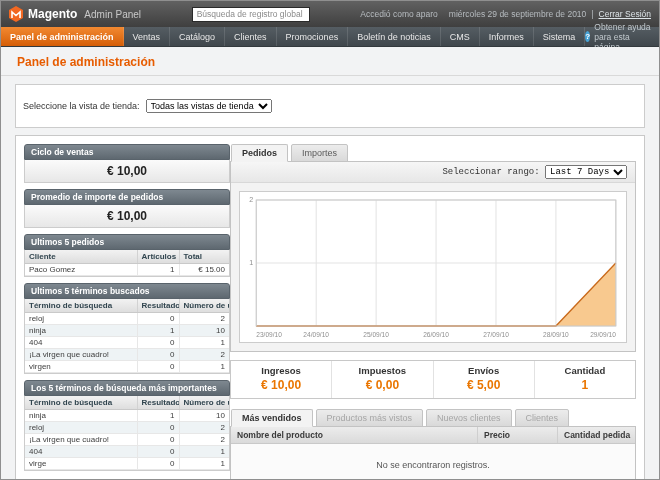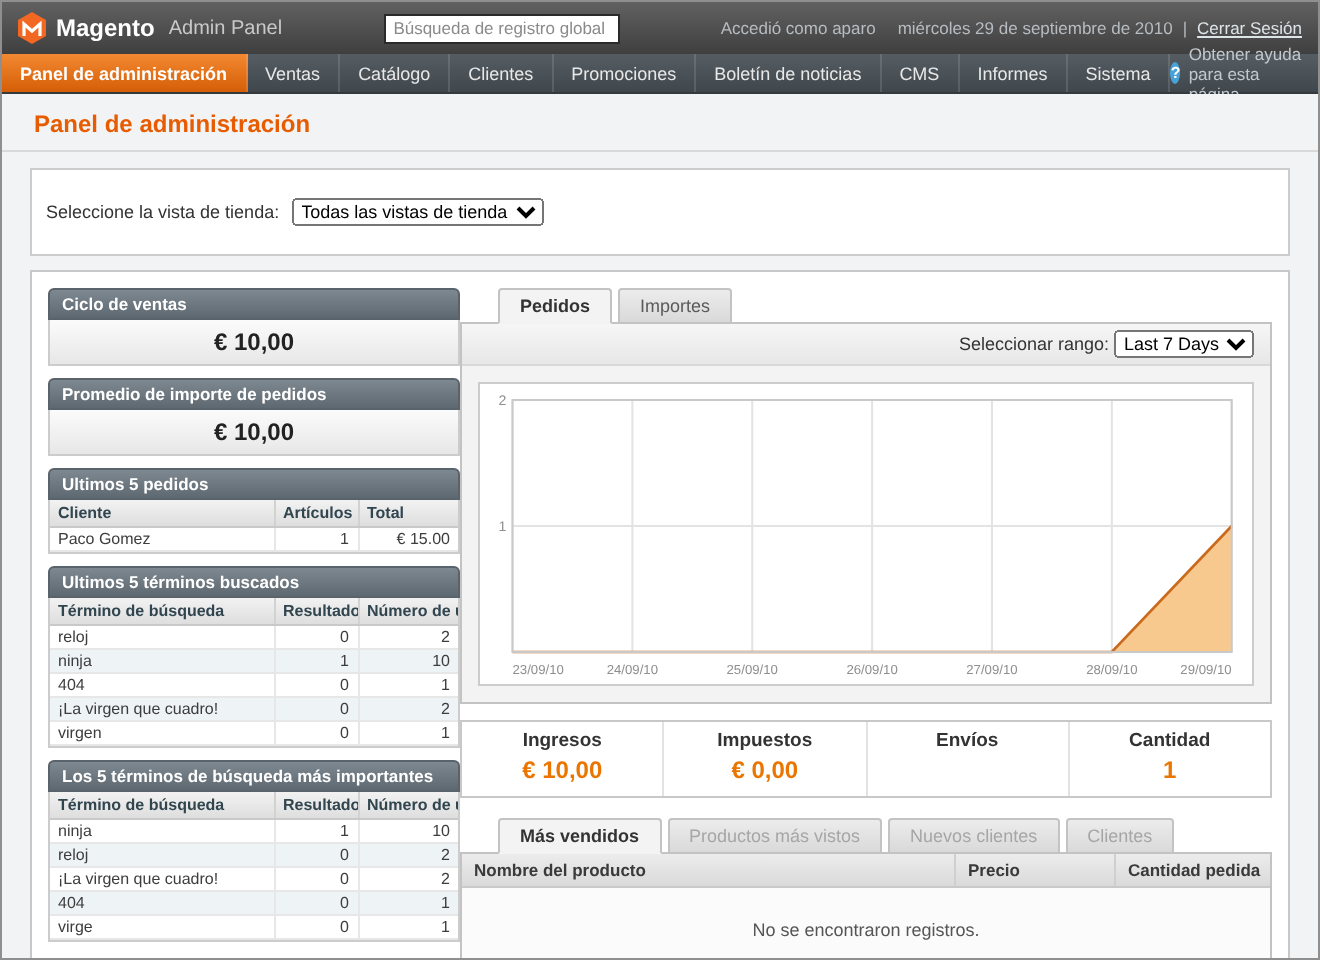--- a/index.html
+++ b/index.html
@@ -97,34 +97,34 @@
     overflow:hidden; white-space:nowrap;
   }
   .mini-table td:last-child { border-right:none; }
   .mini-table tbody tr { cursor:pointer; }
   .mini-table tbody tr:nth-child(even) td { background:#eef3f5; }
   .num { text-align:right; }
   .c2 { width:42px; } .c3 { width:50px; }
 
   
   .right-col { flex:1; min-width:0; }
-  .tabs { display:flex; gap:3px; position:relative; z-index:2; margin:0 0 -1px 19px; }
+  .tabs { display:flex; gap:3px; position:relative; z-index:2; margin:0 0 -1px 1px; }
   .tab {
     font-size:9px; color:#5a5a5a;
     background:linear-gradient(#ececec,#d9d9d9);
     border:1px solid #c3c3c3; border-radius:2px 2px 0 0;
     padding:3px 10px; cursor:pointer; white-space:nowrap;
   }
   .tab.active { background:#f3f3f3; font-weight:bold; color:#333; border-bottom:1px solid #f3f3f3; }
   .tab.disabled { color:#a6a6a6; }
 
   .tab-panel { border:1px solid #c3c3c3; background:#f3f3f3; }
   .range-bar {
     background:linear-gradient(#f6f6f6,#e7e7e7); border-bottom:1px solid #d8d8d8;
-    padding:3px 8px; text-align:right; font-size:9px; color:#333;
+    padding:3px 8px; text-align:right; font-size:9px; color:#333;font-family:Liberation Mono, monospace;
   }
   .chart-box { margin:8px; background:#fff; border:1px solid #ccc; }
   .chart-svg { display:block; width:100%; height:150px; }
 
   .stats { display:flex; border:1px solid #c8c8c8; background:#fff; margin-top:8px; text-align:center; }
   .stat { flex:1; padding:4px 0 6px; border-left:1px solid #e2e2e2; }
   .stat:first-child { border-left:none; }
   .stat-label { font-size:9.5px; font-weight:bold; color:#333; }
   .stat-value { font-size:12px; font-weight:bold; color:#ea7601; margin-top:2px; }
 
@@ -359,20 +359,21 @@
           <div class="stat">
             <div class="stat-label">Ingresos</div>
             <div class="stat-value">€ 10,00</div>
           </div>
           <div class="stat">
             <div class="stat-label">Impuestos</div>
             <div class="stat-value">€ 0,00</div>
           </div>
           <div class="stat">
             <div class="stat-label">Envíos</div>
+            <div class="stat-value">€ 5,00</div>
           </div>
           <div class="stat">
             <div class="stat-label">Cantidad</div>
             <div class="stat-value">1</div>
           </div>
         </div>
 
         <div class="tabs bottom-tabs">
           <div class="tab active">Más vendidos</div>
           <div class="tab disabled">Productos más vistos</div>

